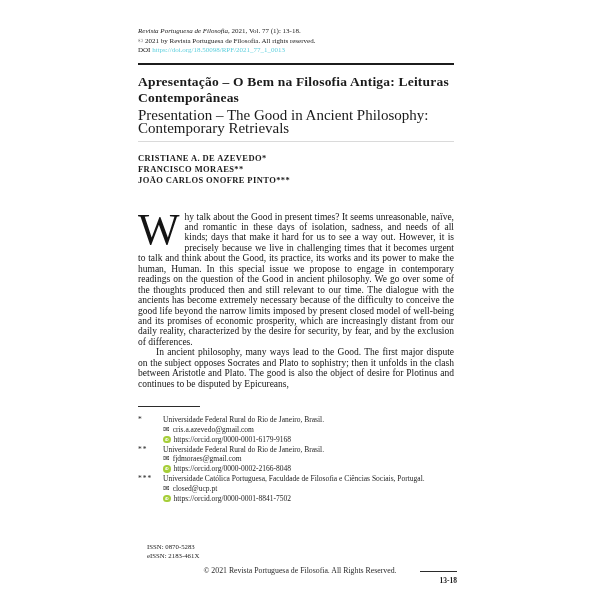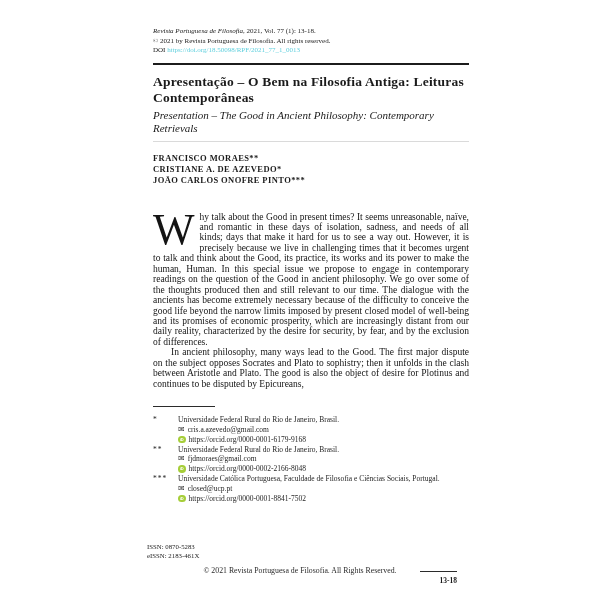--- a/index.html
+++ b/index.html
@@ -4,31 +4,31 @@
 <style>
   * { margin: 0; padding: 0; box-sizing: border-box; }
   html, body { width: 600px; height: 600px; }
   body {
     background: #ffffff;
     font-family: "Liberation Serif", "DejaVu Serif", serif;
     color: #1b1b1b;
     position: relative;
     overflow: hidden;
   }
-  .page { position: absolute; left: 153px; top: 0; width: 316px; }
+  .page { position: absolute; left: 138px; top: 0; width: 316px; }
 
   
   .hdr { margin-top: 27px; font-size: 7px; line-height: 9.5px; color: #222; }
   .hdr .ital { font-style: italic; }
   .doi-link { color: #5ecfdd; text-decoration: none; }
   .rule-dark { border-top: 2px solid #1c1c1c; margin-top: 7px; }
 
   
   .title { margin-top: 9px; font-size: 13.5px; line-height: 16px; font-weight: bold; letter-spacing: 0.2px; }
-  .subtitle { margin-top: 3px; font-size: 11px; line-height: 13px; font-style: italic; font-weight: 500; }
+  .subtitle { margin-top: 3px; font-size: 15px; line-height: 13px; font-weight: 500; }
   .rule-light { border-top: 1px solid #dadada; margin-top: 6px; }
 
   
   .authors { margin-top: 11px; font-size: 8.5px; line-height: 11px; font-weight: bold; letter-spacing: 0.4px; }
 
   
   .bodytext { margin-top: 26px; font-size: 9.5px; line-height: 10.45px; text-align: justify; color: #141414; }
   .dropcap {
     float: left;
     font-size: 44px;
@@ -76,22 +76,22 @@
   </div>
 
   <div class="rule-dark"></div>
 
   <h1 class="title">Apresentação – O Bem na Filosofia Antiga: Leituras Contemporâneas</h1>
   <h2 class="subtitle">Presentation – The Good in Ancient Philosophy: Contemporary Retrievals</h2>
 
   <div class="rule-light"></div>
 
   <div class="authors">
+    <div>CRISTIANE A. DE AZEVEDO*</div>
     <div>FRANCISCO MORAES**</div>
-    <div>CRISTIANE A. DE AZEVEDO*</div>
     <div>JOÃO CARLOS ONOFRE PINTO***</div>
   </div>
 
   <div class="bodytext">
     <p><span class="dropcap">W</span><span>hy talk about the Good in present times? It seems unreasonable, naïve, and romantic in these days of isolation, sadness, and needs of all kinds; days that make it hard for us to see a way out. However, it is precisely because we live in challenging times that it becomes urgent to talk and think about the Good, its practice, its works and its power to make the human, Human. In this special issue we propose to engage in contemporary readings on the question of the Good in ancient philosophy. We go over some of the thoughts produced then and still relevant to our time. The dialogue with the ancients has become extremely necessary because of the difficulty to conceive the good life beyond the narrow limits imposed by present closed model of well-being and its promises of economic prosperity, which are increasingly distant from our daily reality, characterized by the desire for security, by fear, and by the exclusion of differences.</span></p>
     <p class="para2">In ancient philosophy, many ways lead to the Good. The first major dispute on the subject opposes Socrates and Plato to sophistry; then it unfolds in the clash between Aristotle and Plato. The good is also the object of desire for Plotinus and continues to be disputed by Epicureans,</p>
   </div>
 
   <div class="fn-rule"></div>
 

